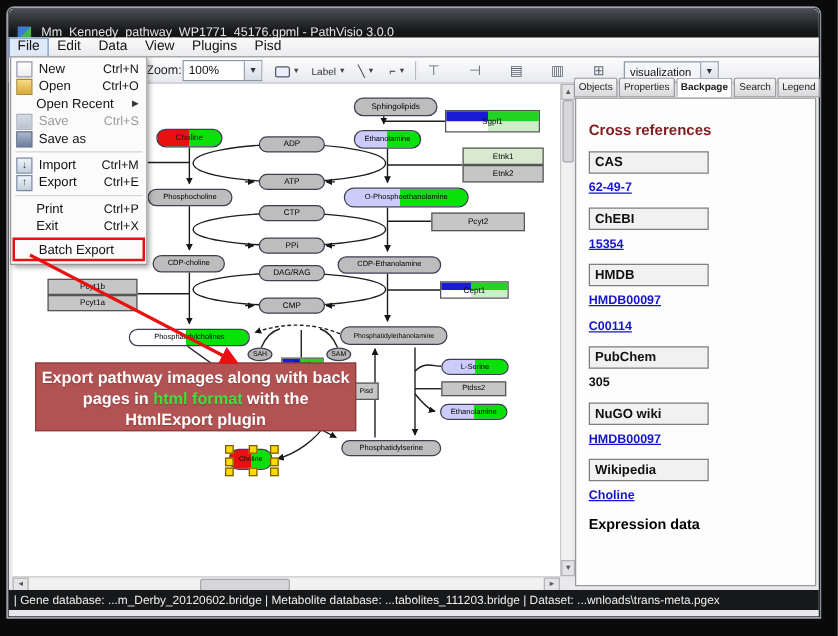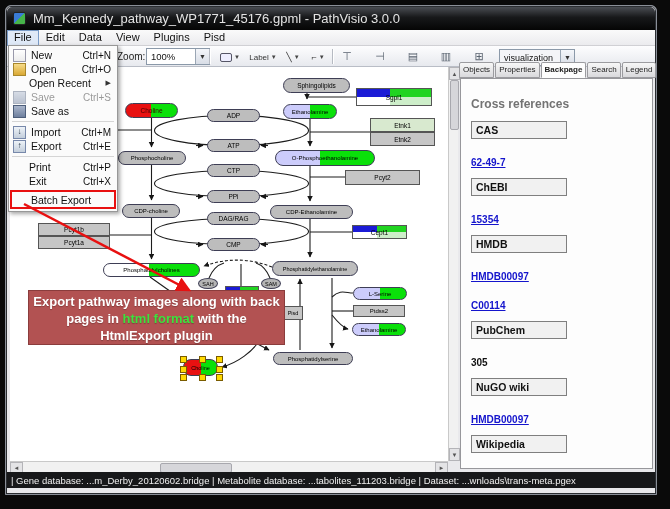--- a/index.html
+++ b/index.html
@@ -1,23 +1,23 @@
 <!DOCTYPE html>
 <html><head>
 <meta charset="utf-8">
 <style>
   html,body{margin:0;padding:0;width:670px;height:509px;background:#0a0a0a;overflow:hidden;
     font-family:"Liberation Sans",sans-serif;position:relative}
   .abs{position:absolute;box-sizing:border-box}
   
   .win-frame{left:5px;top:5px;width:652px;height:490px;border:1px solid #8a8f98;border-radius:6px 6px 0 0;
     box-shadow:inset 0 0 0 1px #2a2d31;background:#e9e9ec}
-  .titlebar{left:7px;top:7px;width:648px;height:23px;border-radius:5px 5px 0 0;
+  .titlebar{left:7px;top:7px;width:648px;height:39px;border-radius:5px 5px 0 0;
     background:linear-gradient(#4a4d53,#17181a 45%,#050505);display:flex;align-items:center;color:#e4e4e4;
-    font-size:13px;padding-left:6px}
+    font-size:10px;padding-left:6px}
   .app-icon{width:11px;height:11px;border-radius:2px;background:linear-gradient(135deg,#3a7bd5 50%,#46b54a 50%);
     margin-right:7px;border:1px solid #222}
   .menubar{left:7px;top:30px;width:648px;height:16px;background:linear-gradient(#fafafa,#ebebee);display:flex;
     font-size:11px;color:#111;border-bottom:1px solid #d0d0d4}
   .mb-item{padding:1px 7px;height:14px}
   .mb-item.active{border:1px solid #7a9cc8;background:#dfe9f7;padding:0 6px}
   .toolbar{left:7px;top:46px;width:648px;height:21px;background:linear-gradient(#fdfdfe,#e7e9ee);
     border-bottom:1px solid #b9bdc6}
   .tb-label{position:absolute;font-size:10px;color:#222;top:5px}
   .combo{position:absolute;background:#fff;border:1px solid #8b99a9;height:15px;font-size:9.5px;display:flex;
@@ -55,21 +55,21 @@
   .tabs{left:459px;top:62px;width:213px;height:16px;display:flex;overflow:hidden}
   .tab{font-size:8px;padding:2px 3px;background:linear-gradient(#f7f7f7,#d9d9dc);border:1px solid #9b9b9f;
     border-radius:2px 2px 0 0;margin-right:1px;color:#222;white-space:nowrap}
   .tab.active{background:#fdfdfd;border-bottom:1px solid #fdfdfd;font-weight:bold}
   .panel-body{left:460px;top:78px;width:193px;height:391px;background:#fdfdfd;border:1px solid #97979b;
     overflow:hidden;padding:10px 10px 0 10px}
   .bp-heading{font-size:12px;font-weight:bold;margin-top:8px}
   .bp-section{margin-top:10px}
   .bp-header{width:86px;border:1px solid #7f7f7f;background:#f1f1f1;font-weight:bold;font-size:10.5px;
     padding:2px 4px;color:#111}
-  .bp-value{margin-top:18px;font-size:10px;font-weight:bold;color:#111}
+  .bp-value{margin-top:6px;font-size:10px;font-weight:bold;color:#111}
   .bp-value.link{color:#1414cc;text-decoration:underline}
   .bp-footer{font-size:11.5px;font-weight:bold;margin-top:12px;color:#000}
   
   .statusbar{left:7px;top:472px;width:648px;height:16px;background:#17181a;color:#f0f0f0;font-size:9.5px;
     display:flex;align-items:center;padding-left:4px;white-space:nowrap;overflow:hidden}
   
   .filemenu{left:8px;top:45px;width:110px;background:#fbfbfb;border:1px solid #979797;z-index:5;
     box-shadow:2px 2px 4px rgba(0,0,0,.35);padding:2px 1px}
   .menu-item{display:flex;align-items:center;height:14px;font-size:10.5px;color:#111;gap:5px;padding:0 5px 0 3px}
   .menu-item.disabled{color:#9a9a9a}
@@ -306,21 +306,21 @@
 </div>
 
 <div class="abs tabs">
     <div class="tab">Objects</div>
     <div class="tab">Properties</div>
     <div class="tab active">Backpage</div>
     <div class="tab">Search</div>
     <div class="tab">Legend</div>
   </div>
 <div class="abs panel-body">
-  <div class="bp-heading" style="color: #737373;">Cross references</div>
+  <div class="bp-heading" style="color: #7f1d1d;">Cross references</div>
   <div>
       <div class="bp-section">
         <div class="bp-header">CAS</div>
         <div class="bp-value link">62-49-7</div>
       </div>
       <div class="bp-section">
         <div class="bp-header">ChEBI</div>
         <div class="bp-value link">15354</div>
       </div>
       <div class="bp-section">

